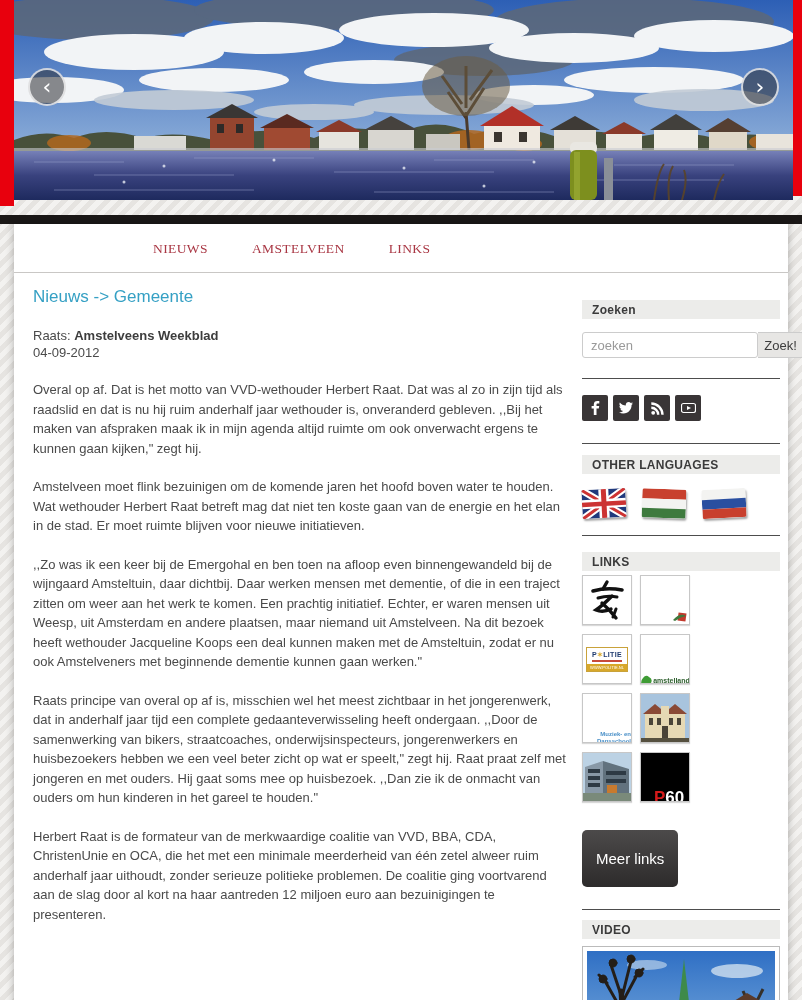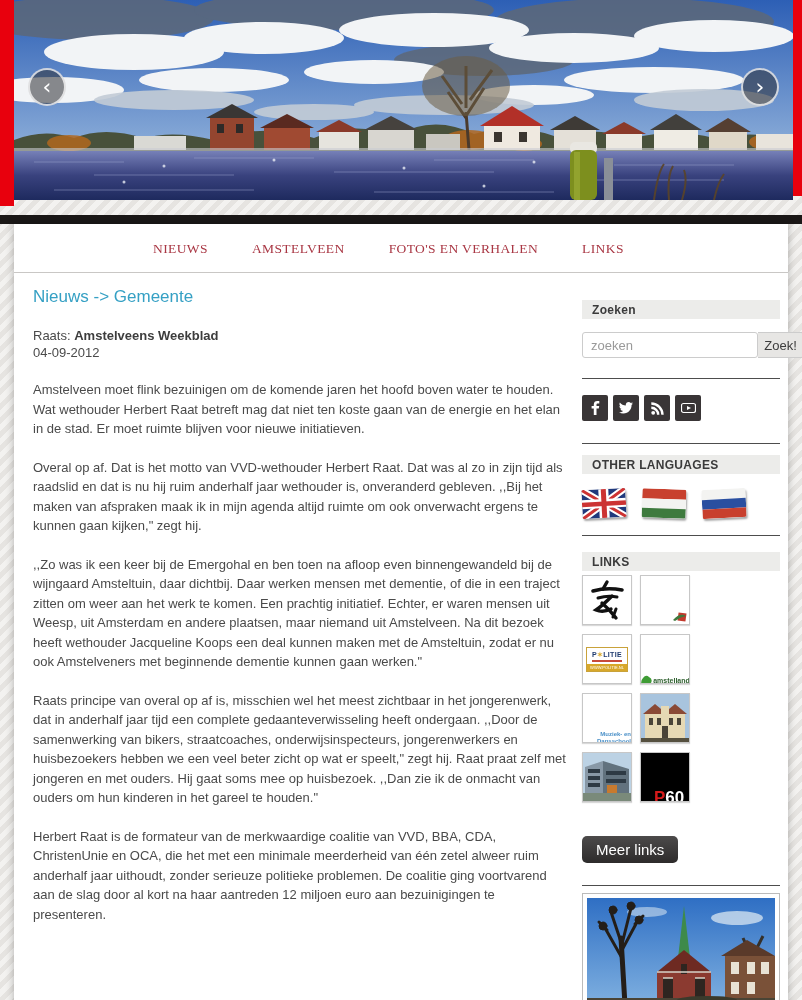--- a/index.html
+++ b/index.html
@@ -73,22 +73,22 @@
   .flag.wave2 { transform:rotate(2deg); }
   .div-3 { margin-top:17px; }
 
   .links-head { margin-top:16px; }
   .links-grid { margin-top:4px; width:170px; display:flex; flex-wrap:wrap; }
   .link-cell { width:50px; height:50px; background:#fff; border:1px solid #c7c7c7;
                margin:0 8px 9px 0; display:flex; align-items:center; justify-content:center;
                overflow:hidden; cursor:pointer; box-shadow:0 1px 1px rgba(0,0,0,.15); }
   .logo-text { text-align:right; line-height:1.2;margin-top:48px; }
 
-  .more-links-btn { margin-top:25px; display:inline-block; background:linear-gradient(#4c4a4a,#2d2b2b);
-                    color:#fff; font-size:15px; padding:5px 14px; border:none; border-radius:5px;
+  .more-links-btn { margin-top:19px; display:inline-block; background:linear-gradient(#4c4a4a,#2d2b2b);
+                    color:#fff; font-size:15px; padding:20px 14px; border:none; border-radius:5px;
                     cursor:pointer; font-family:"Liberation Sans",sans-serif; }
   .div-4 { margin-top:22px; }
 
   .video-head { margin-top:10px; }
   .video-thumb { margin-top:7px; width:198px; height:117px; background:#fff; border:1px solid #bbb;
                  padding:4px; cursor:pointer; }
   .video-thumb svg { display:block; }
 </style>
 </head>
 <body>
@@ -207,40 +207,39 @@
     <div class="nav-arrow next">›</div>
     <div class="black-bar"></div>
   </div>
 
   <div class="card">
 
     <nav class="mainnav">
       <div class="row">
         <span class="nav-item">NIEUWS</span>
         <span class="nav-item">AMSTELVEEN</span>
-        <span class="nav-item">FOTO'S EN VERHALEN</span>
         <span class="nav-item">LINKS</span>
       </div>
     </nav>
 
     <div class="content">
 
       <main class="article">
         <div class="breadcrumb">
           <span>Nieuws</span>
           <span>-&gt;</span>
           <span>Gemeente</span>
         </div>
         <div class="source">
           <span>Raats:</span>
           <b>Amstelveens Weekblad</b><br>
           <span>04-09-2012</span>
         </div>
+        <p>Overal op af. Dat is het motto van VVD-wethouder Herbert Raat. Dat was al zo in zijn tijd als raadslid en dat is nu hij ruim anderhalf jaar wethouder is, onveranderd gebleven. ,,Bij het maken van afspraken maak ik in mijn agenda altijd ruimte om ook onverwacht ergens te kunnen gaan kijken," zegt hij.</p>
         <p>Amstelveen moet flink bezuinigen om de komende jaren het hoofd boven water te houden. Wat wethouder Herbert Raat betreft mag dat niet ten koste gaan van de energie en het elan in de stad. Er moet ruimte blijven voor nieuwe initiatieven.</p>
-        <p>Overal op af. Dat is het motto van VVD-wethouder Herbert Raat. Dat was al zo in zijn tijd als raadslid en dat is nu hij ruim anderhalf jaar wethouder is, onveranderd gebleven. ,,Bij het maken van afspraken maak ik in mijn agenda altijd ruimte om ook onverwacht ergens te kunnen gaan kijken," zegt hij.</p>
         <p>,,Zo was ik een keer bij de Emergohal en ben toen na afloop even binnengewandeld bij de wijngaard Amsteltuin, daar dichtbij. Daar werken mensen met dementie, of die in een traject zitten om weer aan het werk te komen. Een prachtig initiatief. Echter, er waren mensen uit Weesp, uit Amsterdam en andere plaatsen, maar niemand uit Amstelveen. Na dit bezoek heeft wethouder Jacqueline Koops een deal kunnen maken met de Amsteltuin, zodat er nu ook Amstelveners met beginnende dementie kunnen gaan werken."</p>
         <p>Raats principe van overal op af is, misschien wel het meest zichtbaar in het jongerenwerk, dat in anderhalf jaar tijd een complete gedaanteverwisseling heeft ondergaan. ,,Door de samenwerking van bikers, straatcoaches, onderwijsinspecteurs, jongerenwerkers en huisbezoekers hebben we een veel beter zicht op wat er speelt," zegt hij. Raat praat zelf met jongeren en met ouders. Hij gaat soms mee op huisbezoek. ,,Dan zie ik de onmacht van ouders om hun kinderen in het gareel te houden."</p>
         <p>Herbert Raat is de formateur van de merkwaardige coalitie van VVD, BBA, CDA, ChristenUnie en OCA, die het met een minimale meerderheid van één zetel alweer ruim anderhalf jaar uithoudt, zonder serieuze politieke problemen. De coalitie ging voortvarend aan de slag door al kort na haar aantreden 12 miljoen euro aan bezuinigingen te presenteren.</p>
 
       </main>
 
       <aside class="sidebar">
 
         <div class="sb-header search-head">Zoeken</div>
         <div class="search-row">
@@ -407,20 +406,21 @@
               </div>
               <div style="font-size:5.5px; font-weight:bold; color:#fff; letter-spacing:.3px;">WWW.P60.NL</div>
             </div>
           </div>
         </div>
 
         <button class="more-links-btn">Meer links</button>
 
         <hr class="sb-div div-4">
 
+        <div class="sb-header video-head">VIDEO</div>
         <div class="video-thumb">
           <svg width="188" height="107" viewBox="0 0 188 107">
             <defs>
               <linearGradient id="vsky" x1="0" y1="0" x2="0" y2="1">
                 <stop offset="0" stop-color="#2f6fc4"></stop>
                   <stop offset="1" stop-color="#7fb0e0"></stop>
               </linearGradient>
             </defs>
             <rect width="188" height="107" fill="url(#vsky)"></rect>
             <ellipse cx="150" cy="20" rx="26" ry="7" fill="#cfe0ef" opacity="0.8"></ellipse>

